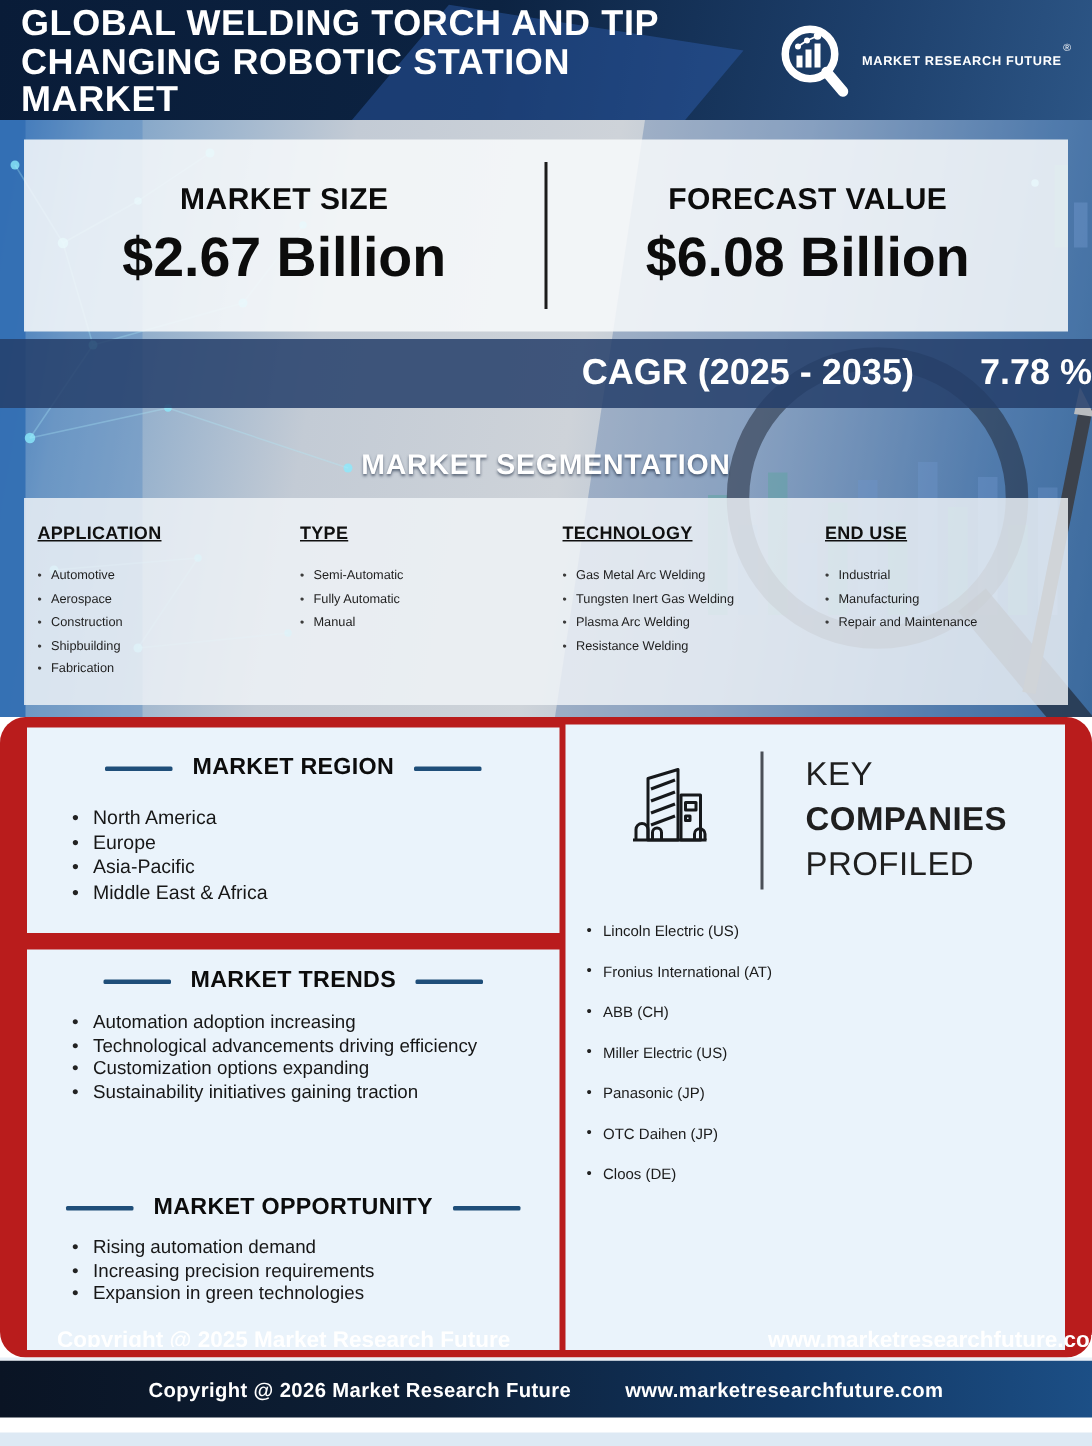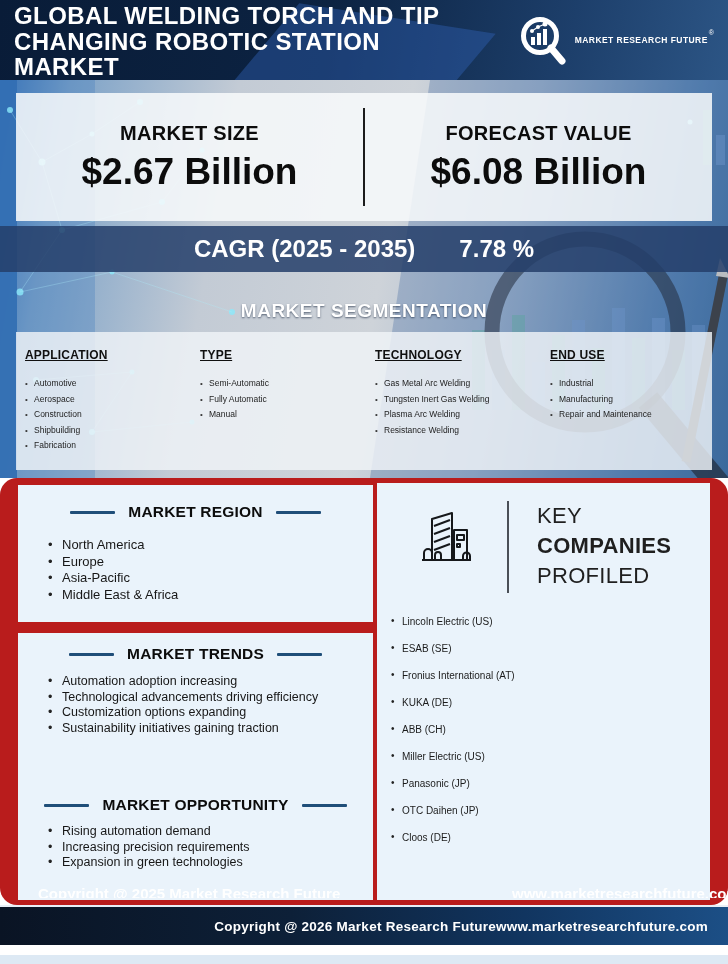--- a/index.html
+++ b/index.html
@@ -27,21 +27,21 @@
   .photo-art { position:absolute; left:0; top:0; }
 
   .stat-box { position:absolute; left:16px; top:13px; width:696px; height:128px;
     background:rgba(248,250,252,0.86); display:flex; align-items:center; }
   .stat-cell { flex:1; text-align:center; color:#0c0c0c; }
   .stat-label { font-size:20px; font-weight:bold; letter-spacing:0.3px; }
   .stat-value { font-size:37px; font-weight:bold; margin-top:6px; }
   .stat-divider { width:2px; height:98px; background:#1c1c1c; }
 
   .cagr-band { position:absolute; left:0; top:146px; width:728px; height:46px;
-    background:rgba(36,62,106,0.85); display:flex; align-items:center; justify-content:center; gap:44px;
+    background:rgba(36,62,106,0.85); display:flex; align-items:center; justify-content:flex-end; gap:44px;
     color:#ffffff; font-size:24px; font-weight:bold; }
 
   .seg-title { position:absolute; left:0; top:220px; width:728px; text-align:center;
     color:#ffffff; font-size:19px; font-weight:bold; letter-spacing:0.5px; text-shadow:0 1px 2px rgba(10,25,50,0.6); }
 
   .seg-panel { position:absolute; left:16px; top:252px; width:696px; height:138px;
     background:rgba(240,244,248,0.82); display:grid; grid-template-columns:175px 175px 175px auto;
     padding:16px 0 0 9px; }
   .seg-col { padding-right:8px; }
   .seg-head { font-size:12px; font-weight:bold; color:#101010; letter-spacing:0.2px;text-decoration:underline; }
@@ -84,22 +84,22 @@
 
   
   .ghost { position:absolute; top:886px; height:12px; overflow:hidden; color:#ffffff;
     font-size:15px; line-height:15px; font-weight:bold; white-space:nowrap; }
   .ghost-copy { left:38px; }
   .ghost-site { left:512px; }
 
   
   .footer { position:absolute; left:0; top:905px; width:728px; height:40px;
     background:linear-gradient(90deg,#0a1424 0%,#0d2038 40%,#113560 72%,#1c4f86 100%);
-    display:flex; align-items:center; justify-content:flex-end; padding:0 20px;
-    border-top:2px solid #e8eff7; }
+    display:flex; align-items:center; justify-content:center; padding:0 20px;
+    border-top:2px solid #e8eff7;gap:36px; }
   .footer-text { color:#ffffff; font-size:13.5px; font-weight:bold; letter-spacing:0.25px; }
   .bottom-strip { position:absolute; left:0; top:955px; width:728px; height:9px; background:#dde9f4; }
 </style>
 </head>
 <body>
 
 <div class="page">
 
   <div class="header">
     <div class="header-deco"></div>
@@ -306,23 +306,21 @@
         </span>
         <span class="companies-sep"></span>
         <span class="companies-title">
           <div>KEY</div>
           <div class="bold">COMPANIES</div>
           <div>PROFILED</div>
         </span>
       </div>
       <ul class="dot-list list-companies">
         <li>Lincoln Electric (US)</li>
-        <li>ESAB (SE)</li>
         <li>Fronius International (AT)</li>
-        <li>KUKA (DE)</li>
         <li>ABB (CH)</li>
         <li>Miller Electric (US)</li>
         <li>Panasonic (JP)</li>
         <li>OTC Daihen (JP)</li>
         <li>Cloos (DE)</li>
       </ul>
     </div>
   </div>
 
   <div class="ghost ghost-copy">Copyright @ 2025 Market Research Future</div>

